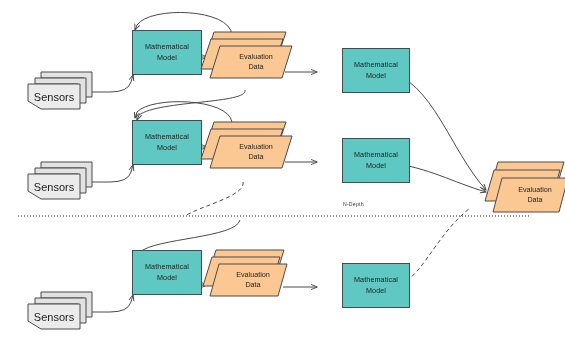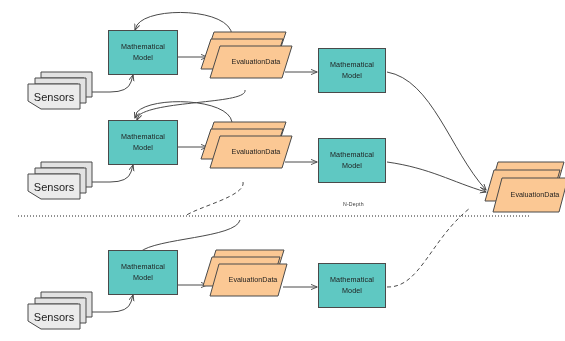--- a/index.html
+++ b/index.html
@@ -18,37 +18,38 @@
   .node{position:absolute;box-sizing:border-box;}
 
   
   .model{
     background:#5fc8c2;
     border:1px solid #4a4a4a;
     display:flex;align-items:center;justify-content:center;
     text-align:center;
     font-size:7.2px;line-height:1.45;color:#1d1d1d;
     letter-spacing:.1px;
+    margin-left:24px;
   }
 
   
   .sensors{}
   .sensors .lbl{
     position:absolute;
     width:55px;height:33px;
     display:flex;align-items:center;justify-content:center;
     font-size:11px;color:#1d1d1d;
   }
 
   
   .evalstack{}
   .evalstack svg{position:absolute;left:0;top:0;overflow:visible;}
   .evalstack .lbl{
     position:absolute;
-    display:flex;flex-direction:row;align-items:center;justify-content:center;
+    display:flex;flex-direction:column;align-items:center;justify-content:center;
     text-align:center;
     font-size:7.2px;line-height:1.45;color:#1d1d1d;
   }
 
   .divider-label{
     position:absolute;
     font-size:5.2px;color:#3a3a3a;
     letter-spacing:.2px;
     white-space:nowrap;
   }

